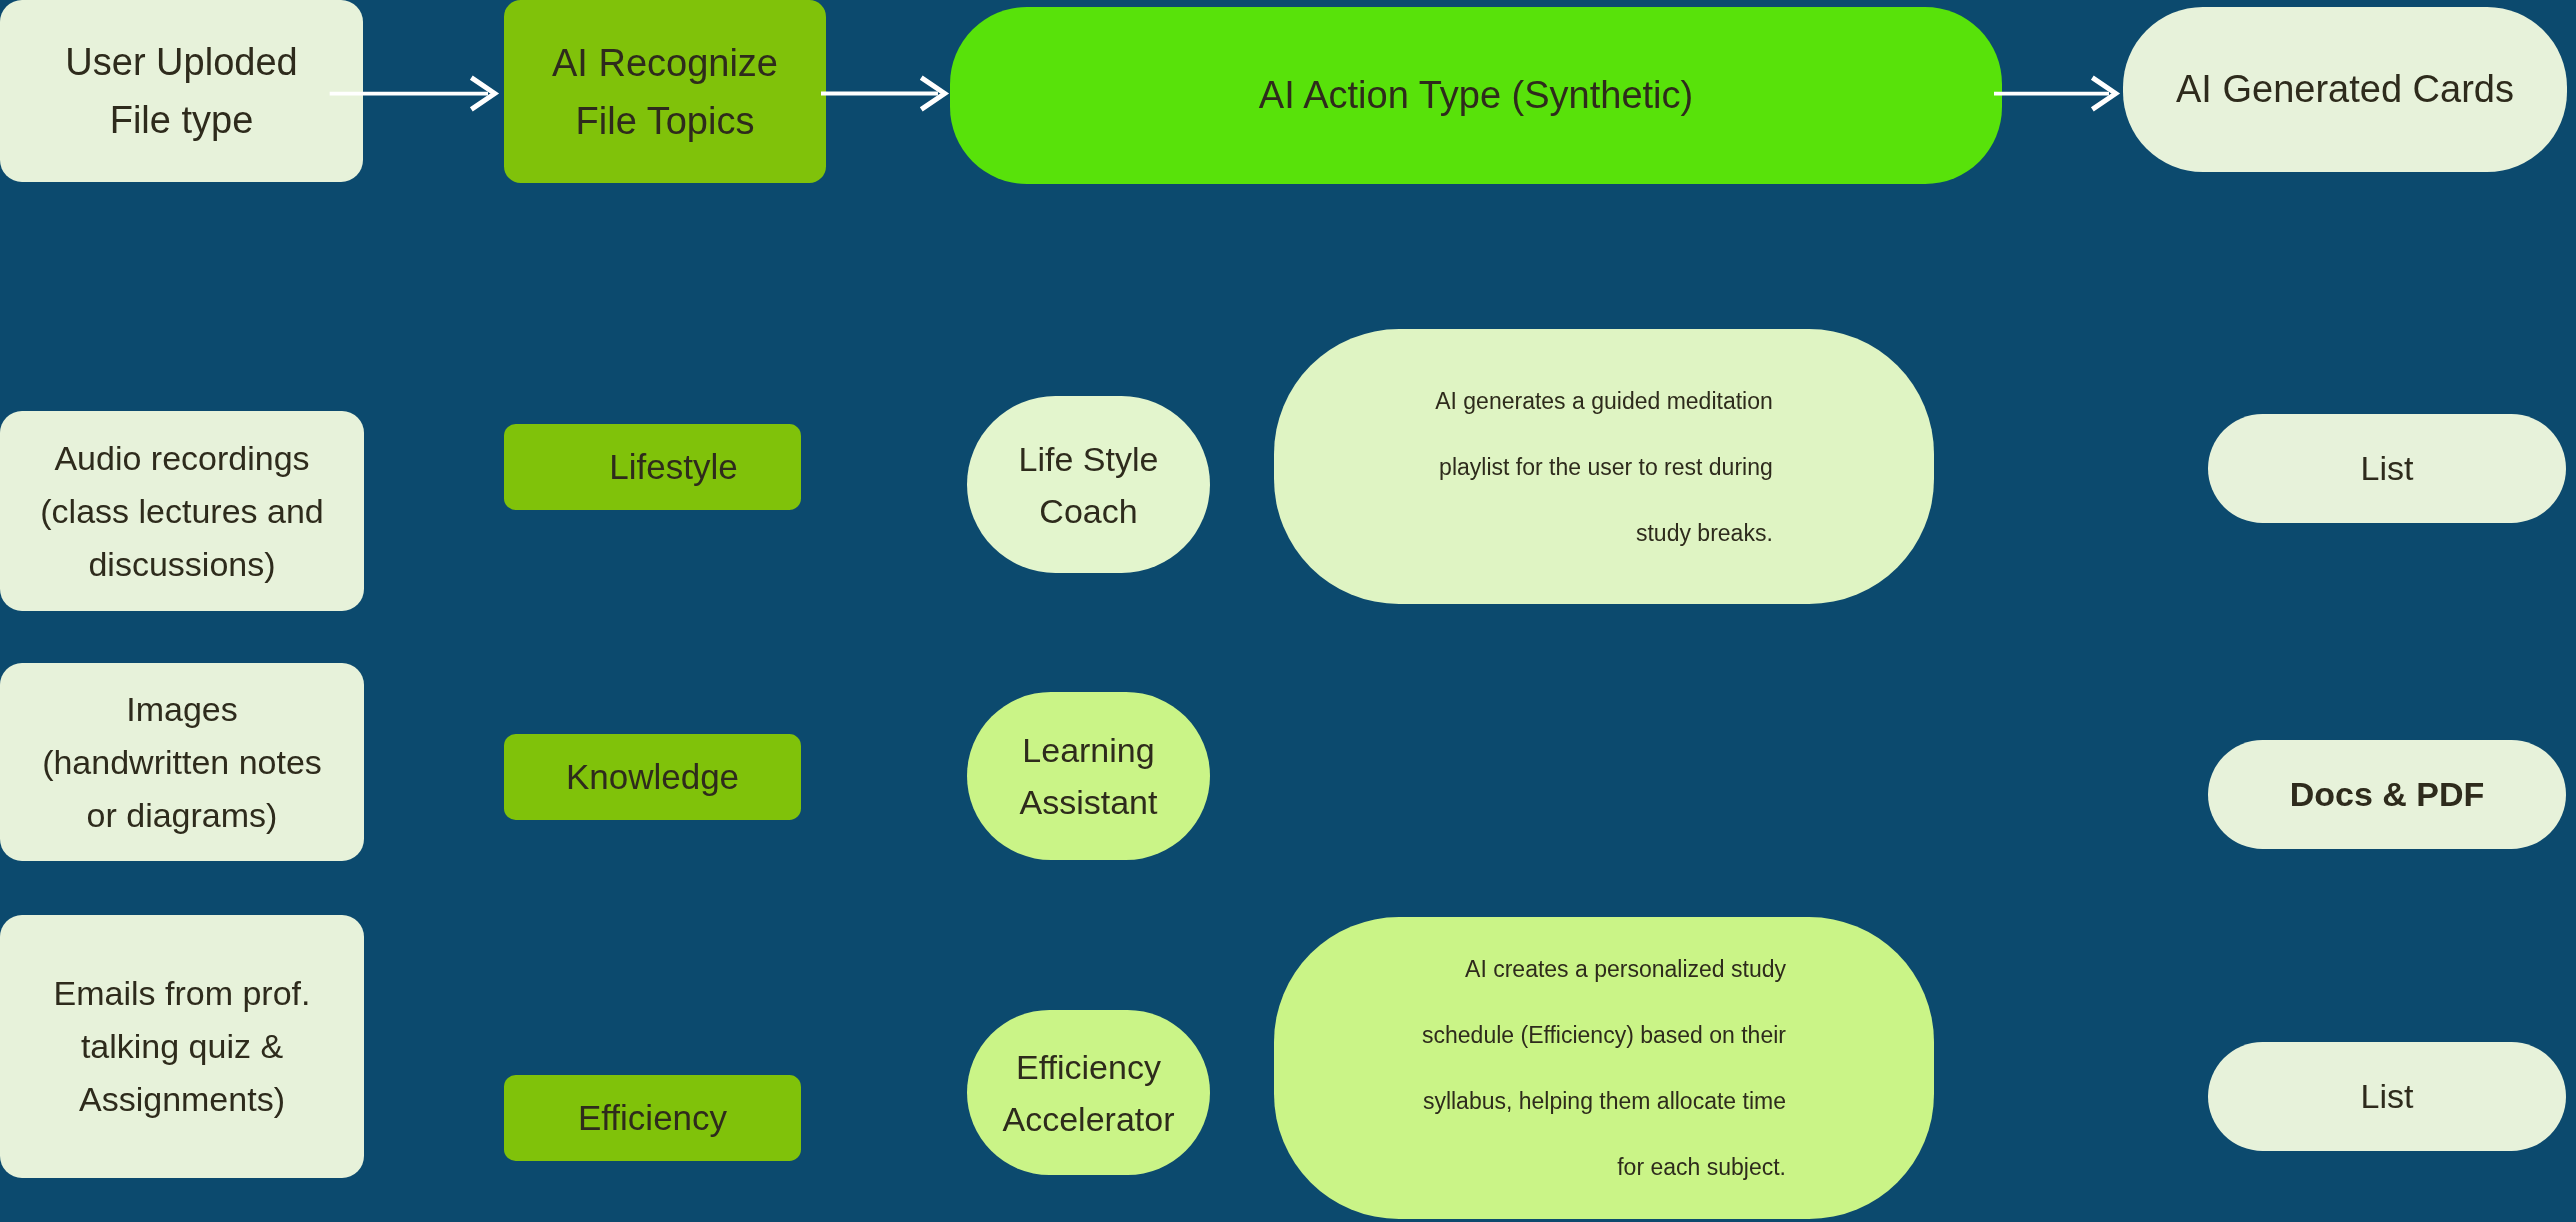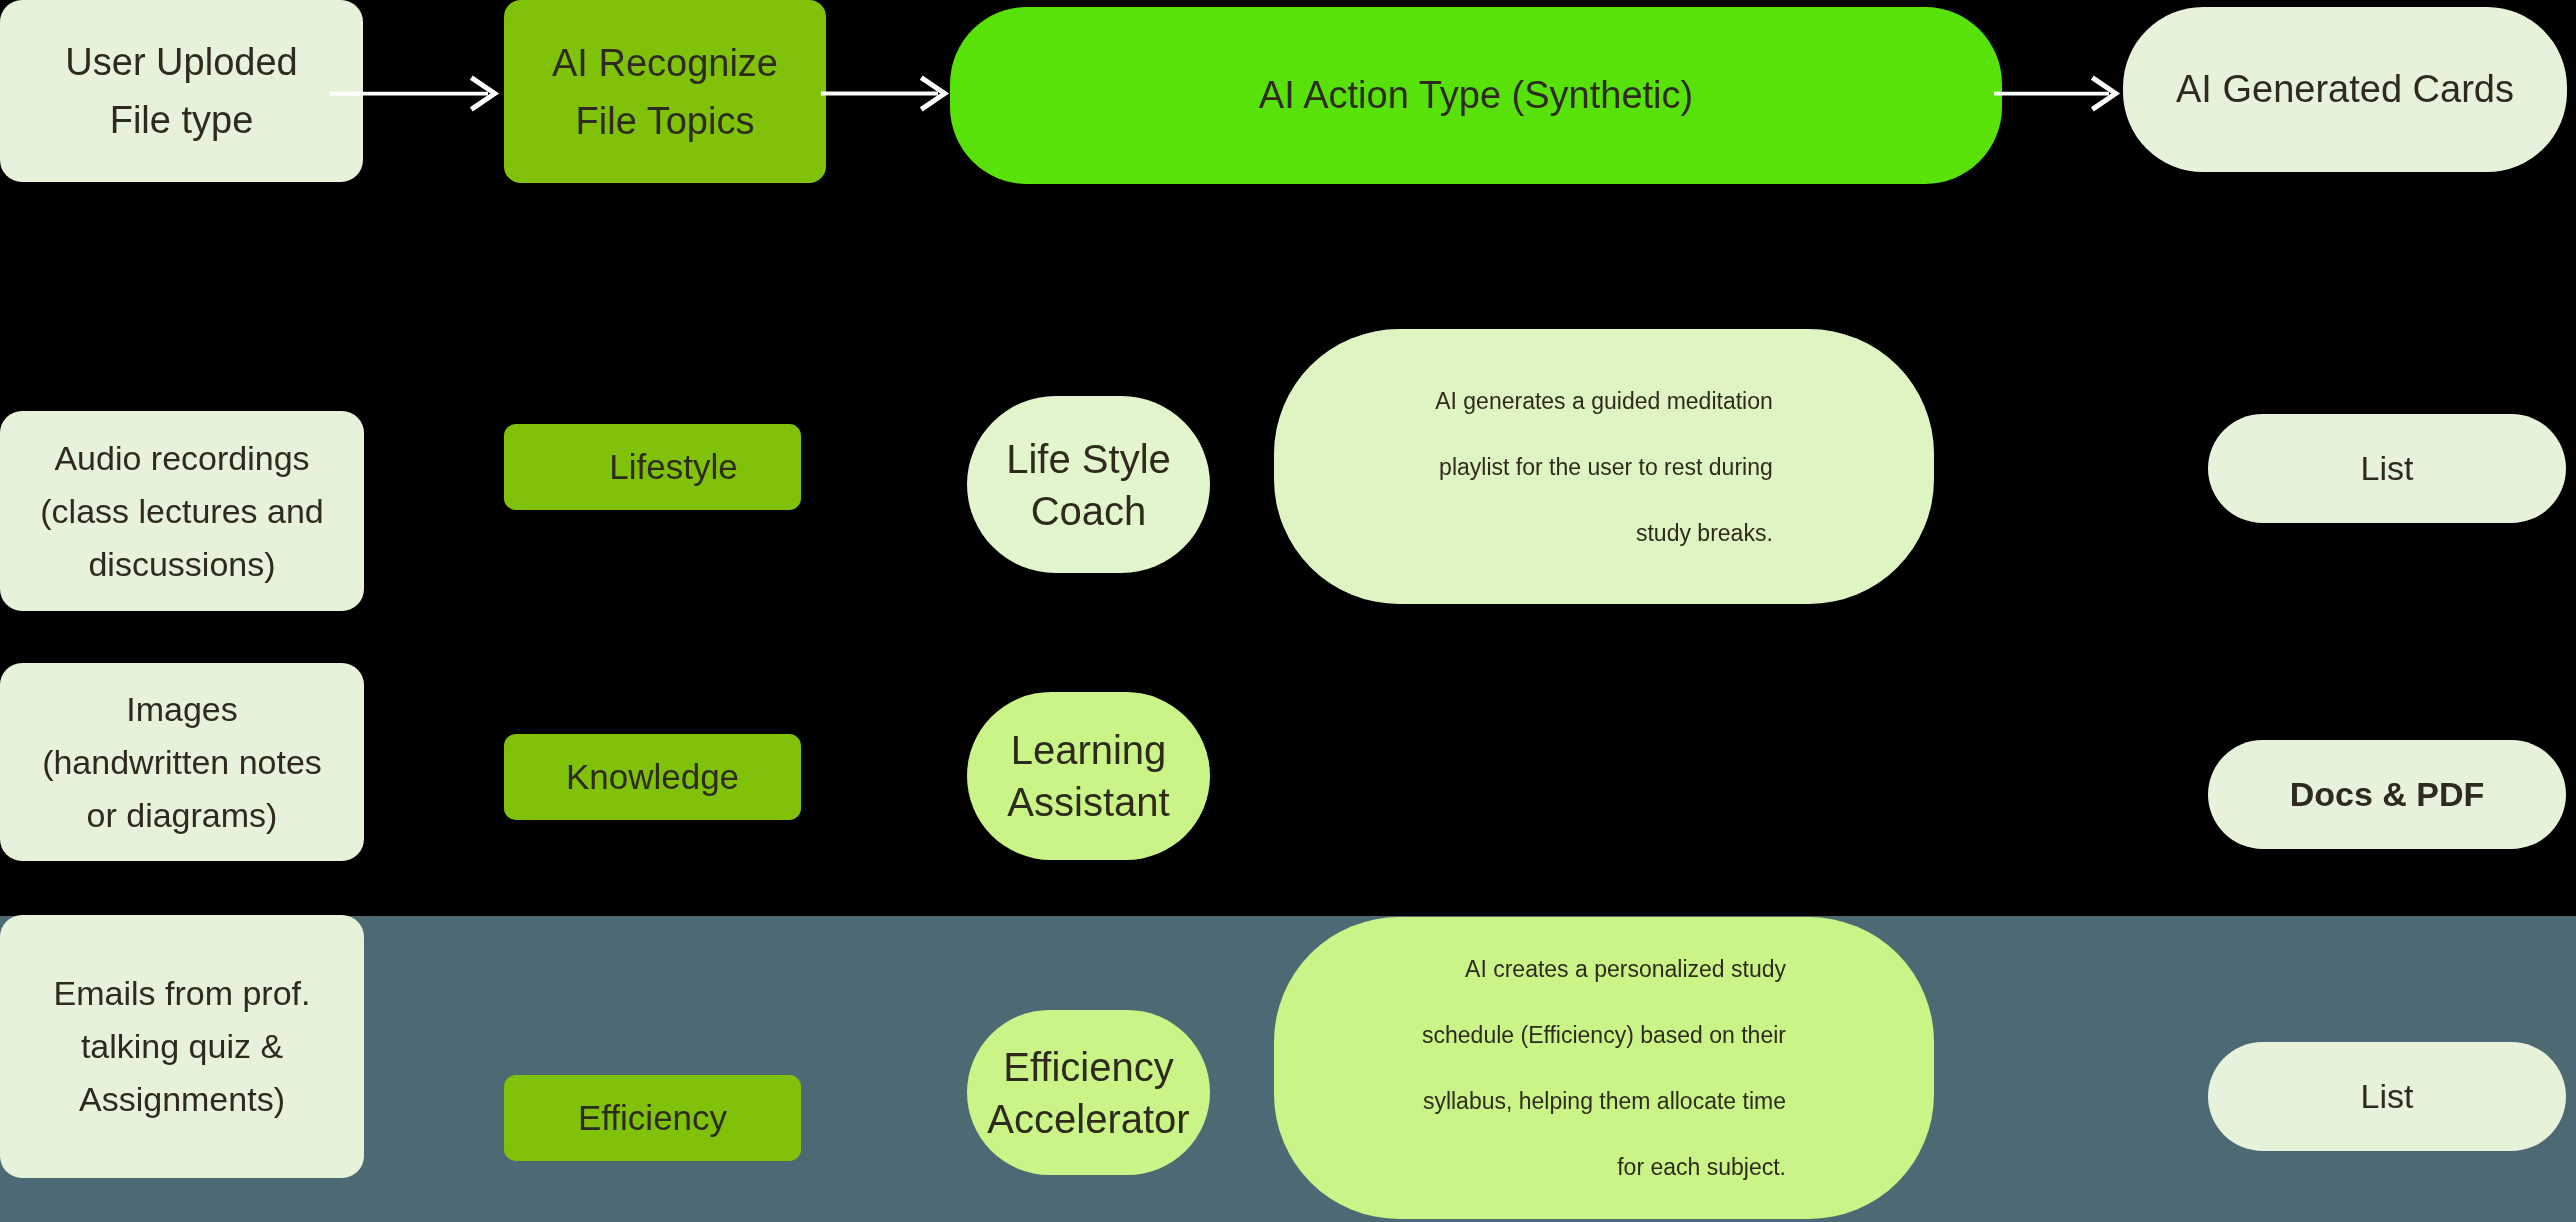--- a/index.html
+++ b/index.html
@@ -7,22 +7,22 @@
     padding: 0;
     width: 2576px;
     height: 1222px;
     background: #4d6973;
     font-family: "Liberation Sans", "DejaVu Sans", sans-serif;
     overflow: hidden;
   }
   #canvas {
     position: relative;
     width: 2576px;
-    height: 916px;
-    background: #000000;
+    height: 1222px;
+    background: #0c4a6e;
     color: #2e2b1c;
   }
   .node {
     position: absolute;
     display: flex;
     align-items: center;
     justify-content: center;
     text-align: center;
     box-sizing: border-box;
   }
@@ -55,21 +55,21 @@
   #r2-file { top: 663px;  height: 198px; }
   #r3-file { top: 915px; height: 263px; }
 
   
   .topicbox { left: 504px; width: 297px; height: 86px; border-radius: 11.7px; font-size: 35px; }
   #r1-topic { top: 424px; padding-left: 42px; }
   #r2-topic { top: 734px; align-items: center; }
   #r3-topic { top: 1075px; }
 
   
-  .agentbox { left: 967px; width: 243px; border-radius: 92px; font-size: 40px; line-height: 52px; }
+  .agentbox { left: 967px; width: 243px; border-radius: 92px; font-size: 34px; line-height: 52px; }
   #r1-agent { top: 396px;  height: 177px; }
   #r2-agent { top: 692px;  height: 168px; }
   #r3-agent { top: 1010px; height: 165px; }
 
   
   .actionbox { left: 1274px; width: 660px; border-radius: 125px; font-size: 23px; line-height: 66px; text-align: right; }
   #r1-action { top: 329px;  height: 275px; }
   #r2-action { top: 635px;  height: 248px; }
   #r3-action { top: 917px; height: 302px; }
 

